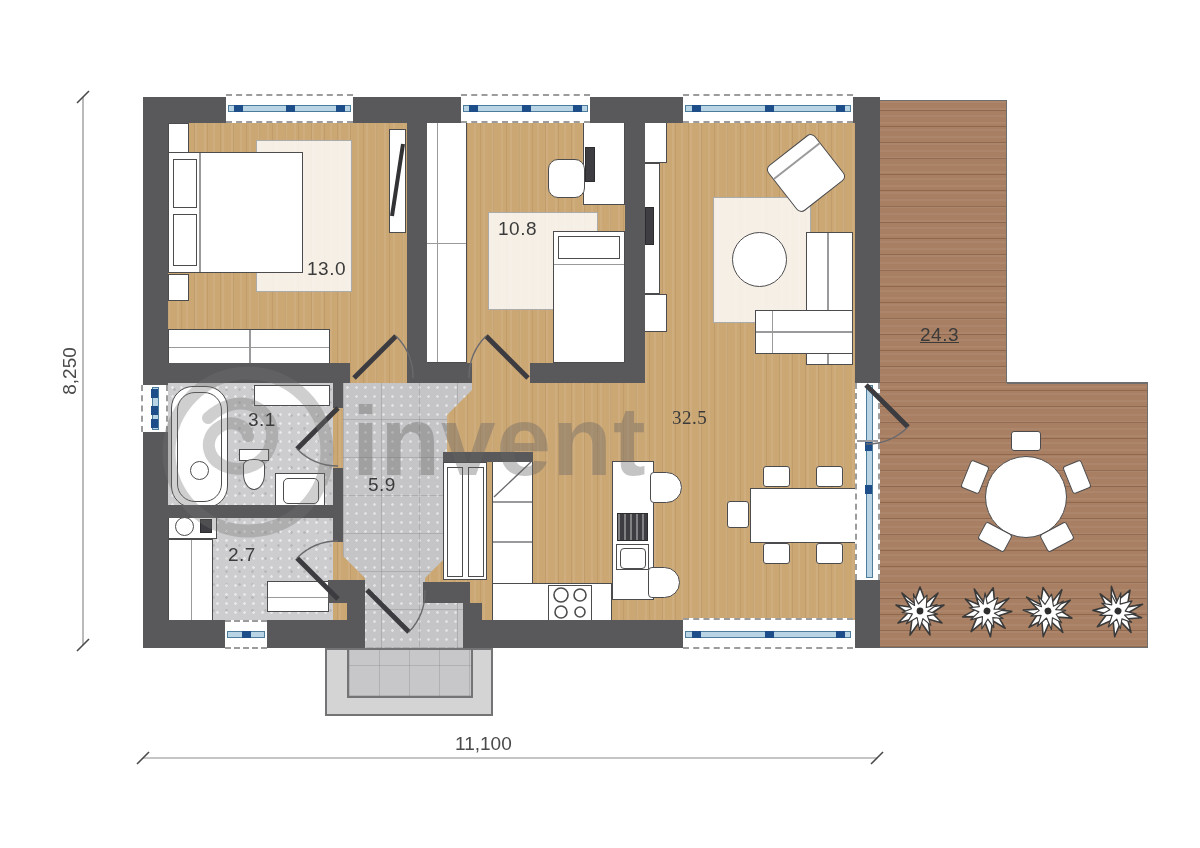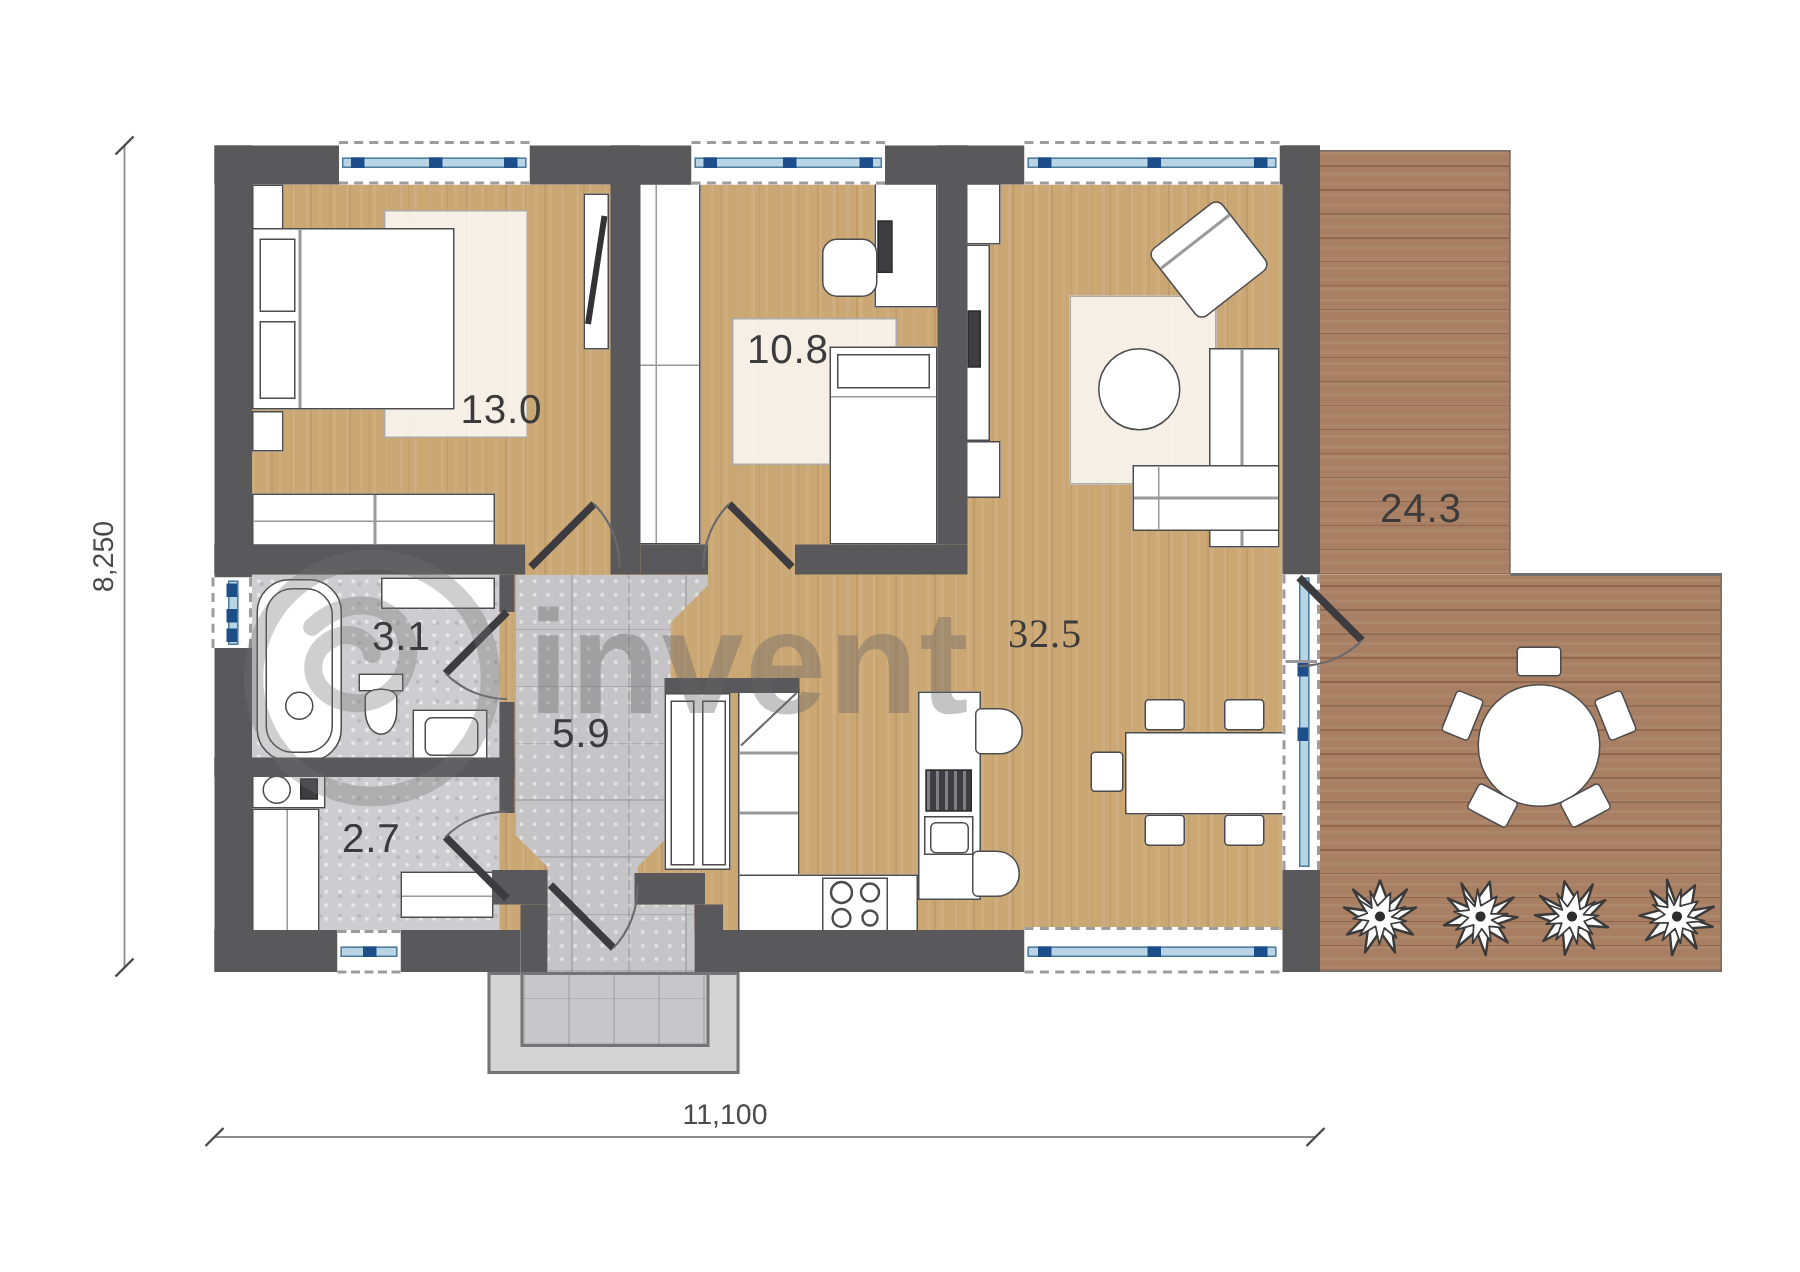--- a/index.html
+++ b/index.html
@@ -36,21 +36,21 @@
   .winv{background:#fff;border-left:2px dashed #9c9c9c;border-right:2px dashed #9c9c9c;z-index:6;}
   .winv .glass{position:absolute;top:2px;bottom:2px;left:9px;width:5px;background:#b9d4e4;border:1px solid #4d7d9c;}
   .winv .tick{position:absolute;left:8px;width:7px;height:9px;background:#1d4e89;}
   
   .furn{background:#fff;border:1.5px solid #4c4c4e;z-index:3;}
   .dark{background:#3e3e42;border:1px solid #2c2c2e;z-index:4;}
   .rug{background:rgba(255,255,255,.82);border:1px solid #ababab;z-index:2;}
   .dv{position:absolute;background:#9a9a9c;}
   .round{border-radius:50%;}
   
-  .area{position:absolute;font-size:27px;color:#3b3b3b;z-index:9;letter-spacing:.5px;}
+  .area{position:absolute;font-size:19px;color:#3b3b3b;z-index:9;letter-spacing:.5px;}
   .dim{position:absolute;font-size:19px;color:#4a4a4a;z-index:9;}
   
   #wm{position:absolute;left:0;top:0;width:1200px;height:676px;z-index:8;pointer-events:none;}
   #wm-invent{position:absolute;left:352px;top:392px;font-size:98px;font-weight:600;
              color:rgba(100,100,100,.38);letter-spacing:1px;line-height:1;}
   #wm-private-box{position:absolute;left:742px;top:390px;width:300px;height:104px;
              border:13px solid rgba(104,158,82,.5);border-radius:50px;display:flex;
              align-items:center;justify-content:center;}
   #wm-private{font-size:74px;font-weight:600;color:rgba(104,158,82,.55);line-height:1;}
   #overlay{position:absolute;left:0;top:0;z-index:7;pointer-events:none;}
@@ -301,21 +301,21 @@
     <svg width="1200" height="848" viewBox="0 0 1200 848">
       <circle cx="248" cy="452" r="79" fill="none" stroke="rgba(115,115,115,.34)" stroke-width="13"></circle>
       <path d="M208,418 c28,-26 62,-14 64,14 c2,26 -24,44 -48,34 c-18,-8 -20,-28 -6,-38 c12,-9 28,-4 30,8" fill="none" stroke="rgba(115,115,115,.34)" stroke-width="12" stroke-linecap="round"></path>
     </svg>
     <div id="wm-invent">invent</div>
   </div>
 
   <div class="area" style="left:307px;top:258px;">13.0</div>
   <div class="area" style="left:498px;top:218px;">10.8</div>
   <div class="area" style="left:672px;top:407px;font-family:Liberation Serif, serif;">32.5</div>
-  <div class="area" style="left:920px;top:324px;">24.3</div>
+  <div class="area" style="left:920px;top:324px;text-decoration:underline;">24.3</div>
   <div class="area" style="left:248px;top:409px;">3.1</div>
   <div class="area" style="left:368px;top:474px;">5.9</div>
   <div class="area" style="left:228px;top:544px;">2.7</div>
 
   <div class="dim" style="left:20px;top:360px;width:100px;height:22px;text-align:center;transform:rotate(-90deg);">8,250</div>
   <div class="dim" style="left:455px;top:733px;width:120px;">11,100</div>
 
 </div>
 
 </body></html>

